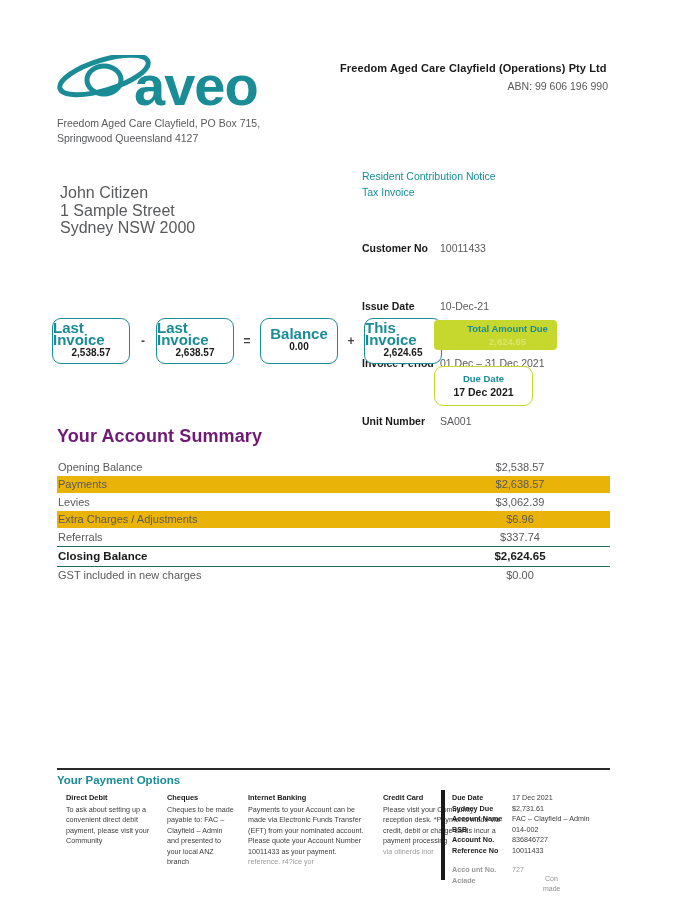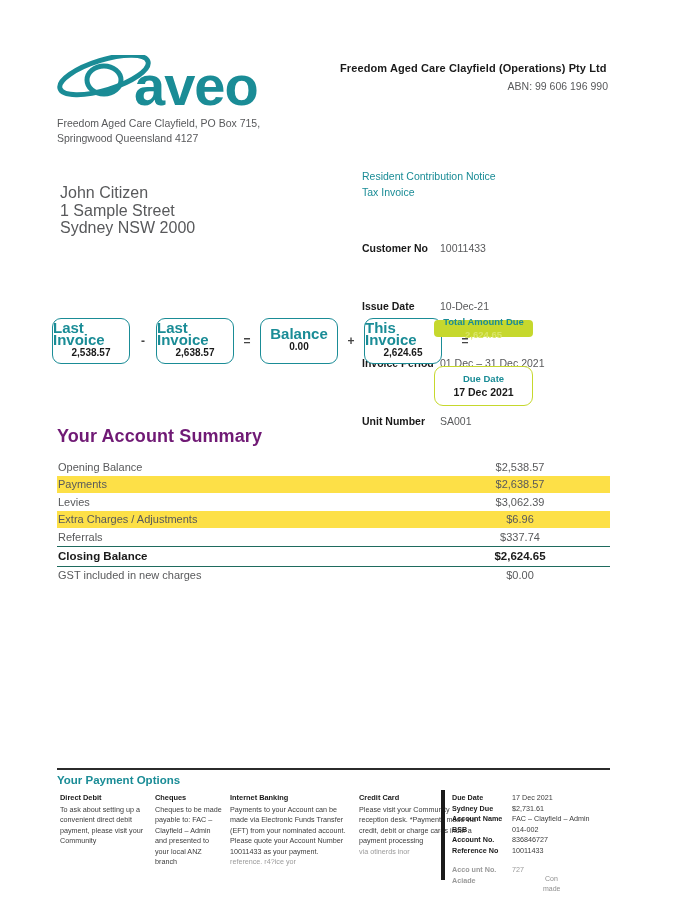--- a/index.html
+++ b/index.html
@@ -140,27 +140,28 @@
     font-weight: bold;
     color: #444;
   }
   .op.wide { width: 46px; }
 
   .total-box {
     position: absolute;
     left: 434px;
     top: 320px;
     width: 99px;
-    height: 17px;
+    height: 30px;
     background: #c6d82d;
     border-radius: 4px;
     display: flex;
     flex-direction: column;
     align-items: center;
     justify-content: center;
+    padding-left: 24px;
   }
   .total-label {
     font-size: 9.5px;
     font-weight: bold;
     color: #1a8c96;
     line-height: 12px;
   }
   .total-value {
     font-size: 9.5px;
     font-weight: bold;
@@ -208,21 +209,21 @@
     margin-bottom: 11px;
     letter-spacing: 0.1px;
   }
   .srow {
     display: flex;
     align-items: center;
     height: 17.5px;
     font-size: 11px;
     color: #58595b;
   }
-  .srow.alt { background: #fde047; }
+  .srow.alt { background: #eab308; }
   .srow .sname { flex: 1 1 auto; padding-left: 1px; }
   .srow .sval {
     width: 180px;
     flex: 0 0 180px;
     text-align: center;
   }
   .srow.closing {
     border-top: 1.6px solid #1f6b5e;
     border-bottom: 1.6px solid #1f6b5e;
     height: 19px;
@@ -253,20 +254,21 @@
     left: 60px;
     top: 793px;
     width: 552px;
     display: flex;
   }
   .fcol {
     font-size: 7.2px;
     line-height: 10.5px;
     color: #3c3c3c;
     padding-right: 7px;
+    margin-left: 6px;
   }
   .fcol-head {
     font-weight: bold;
     color: #1a1a1a;
     font-size: 7.4px;
     margin-bottom: 1px;
   }
   .fcol.c1 { width: 88px; flex: 0 0 88px; }
   .fcol.c2 { width: 68px; flex: 0 0 68px; }
   .fcol.c3 { width: 122px; flex: 0 0 122px; }

